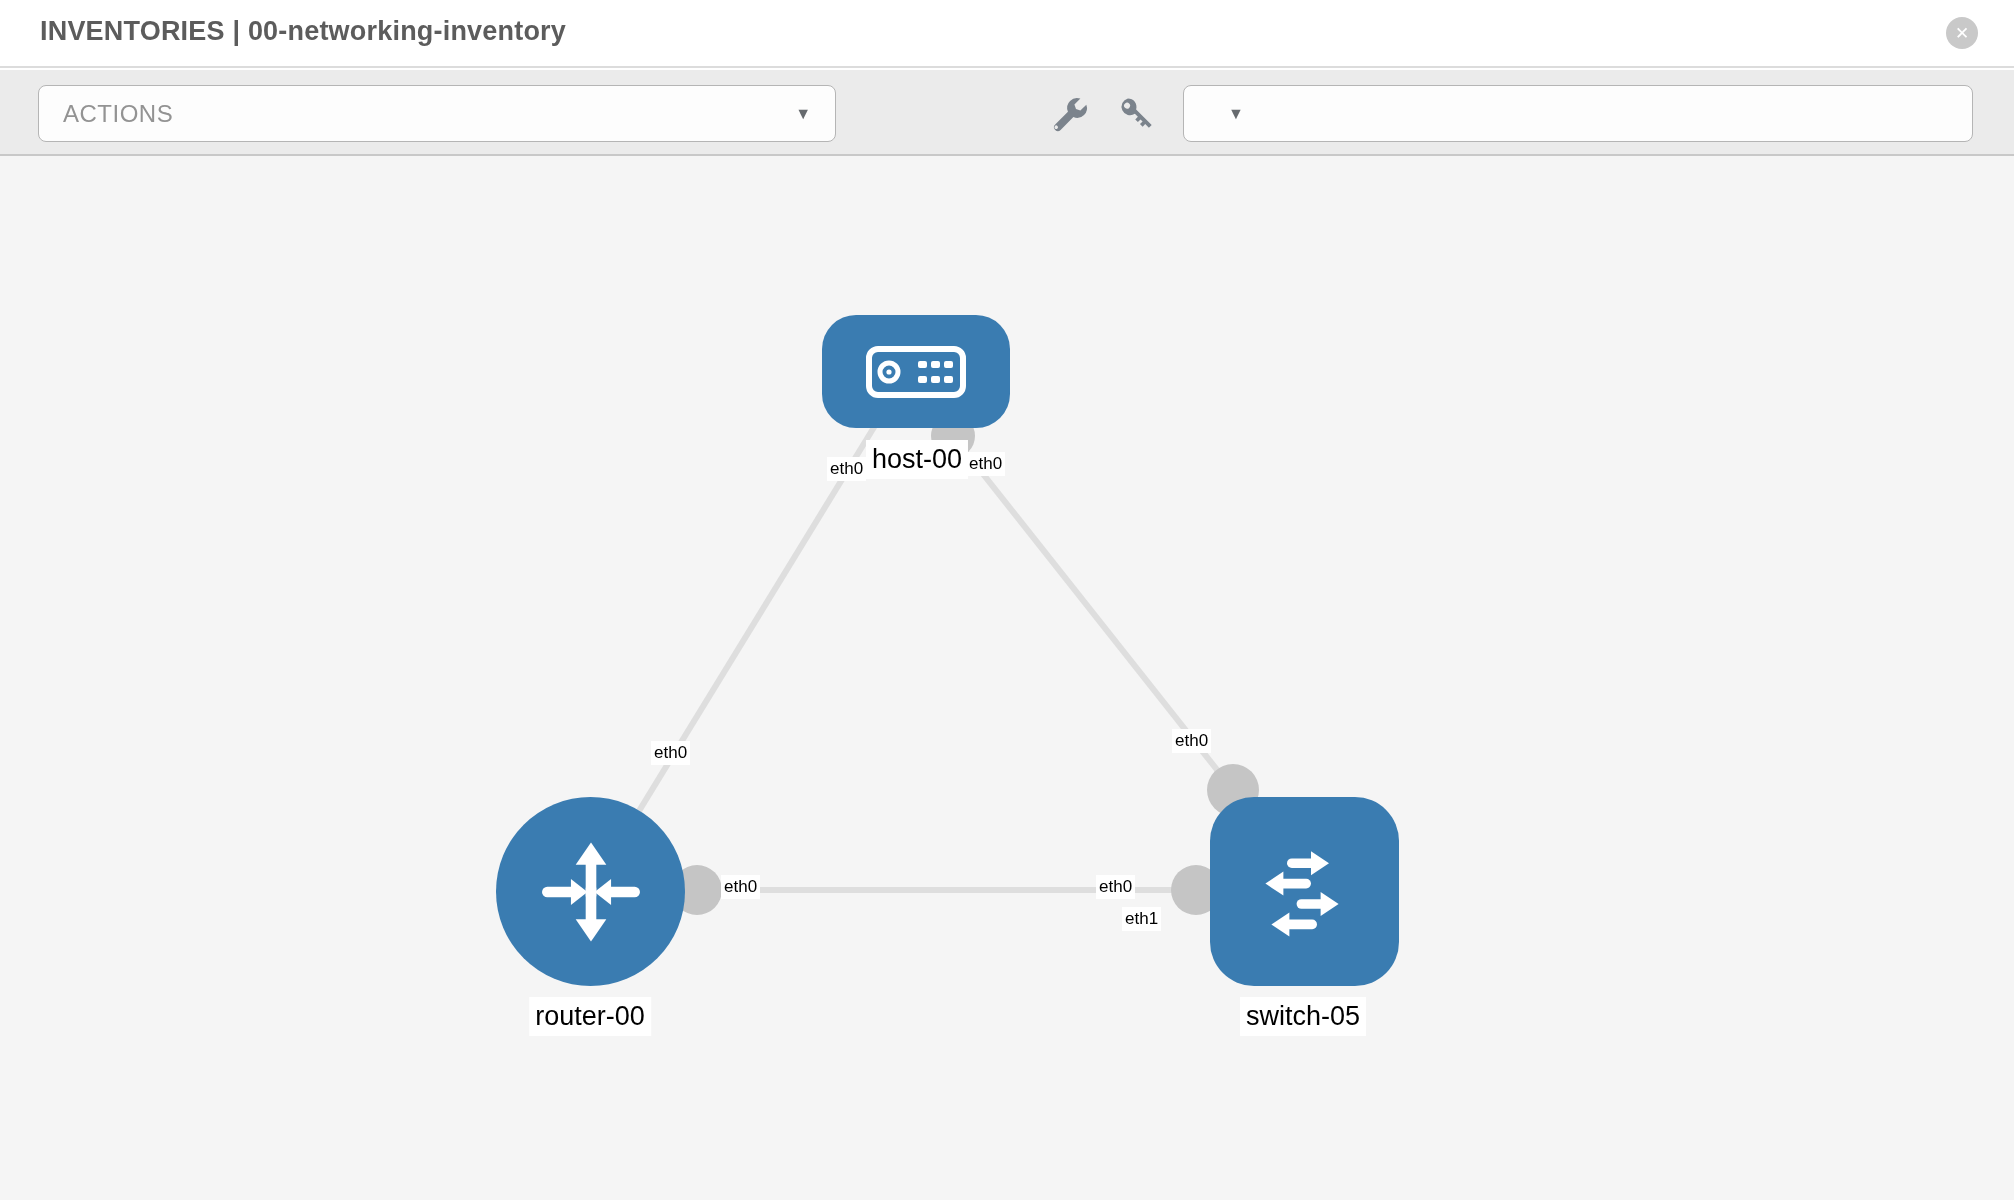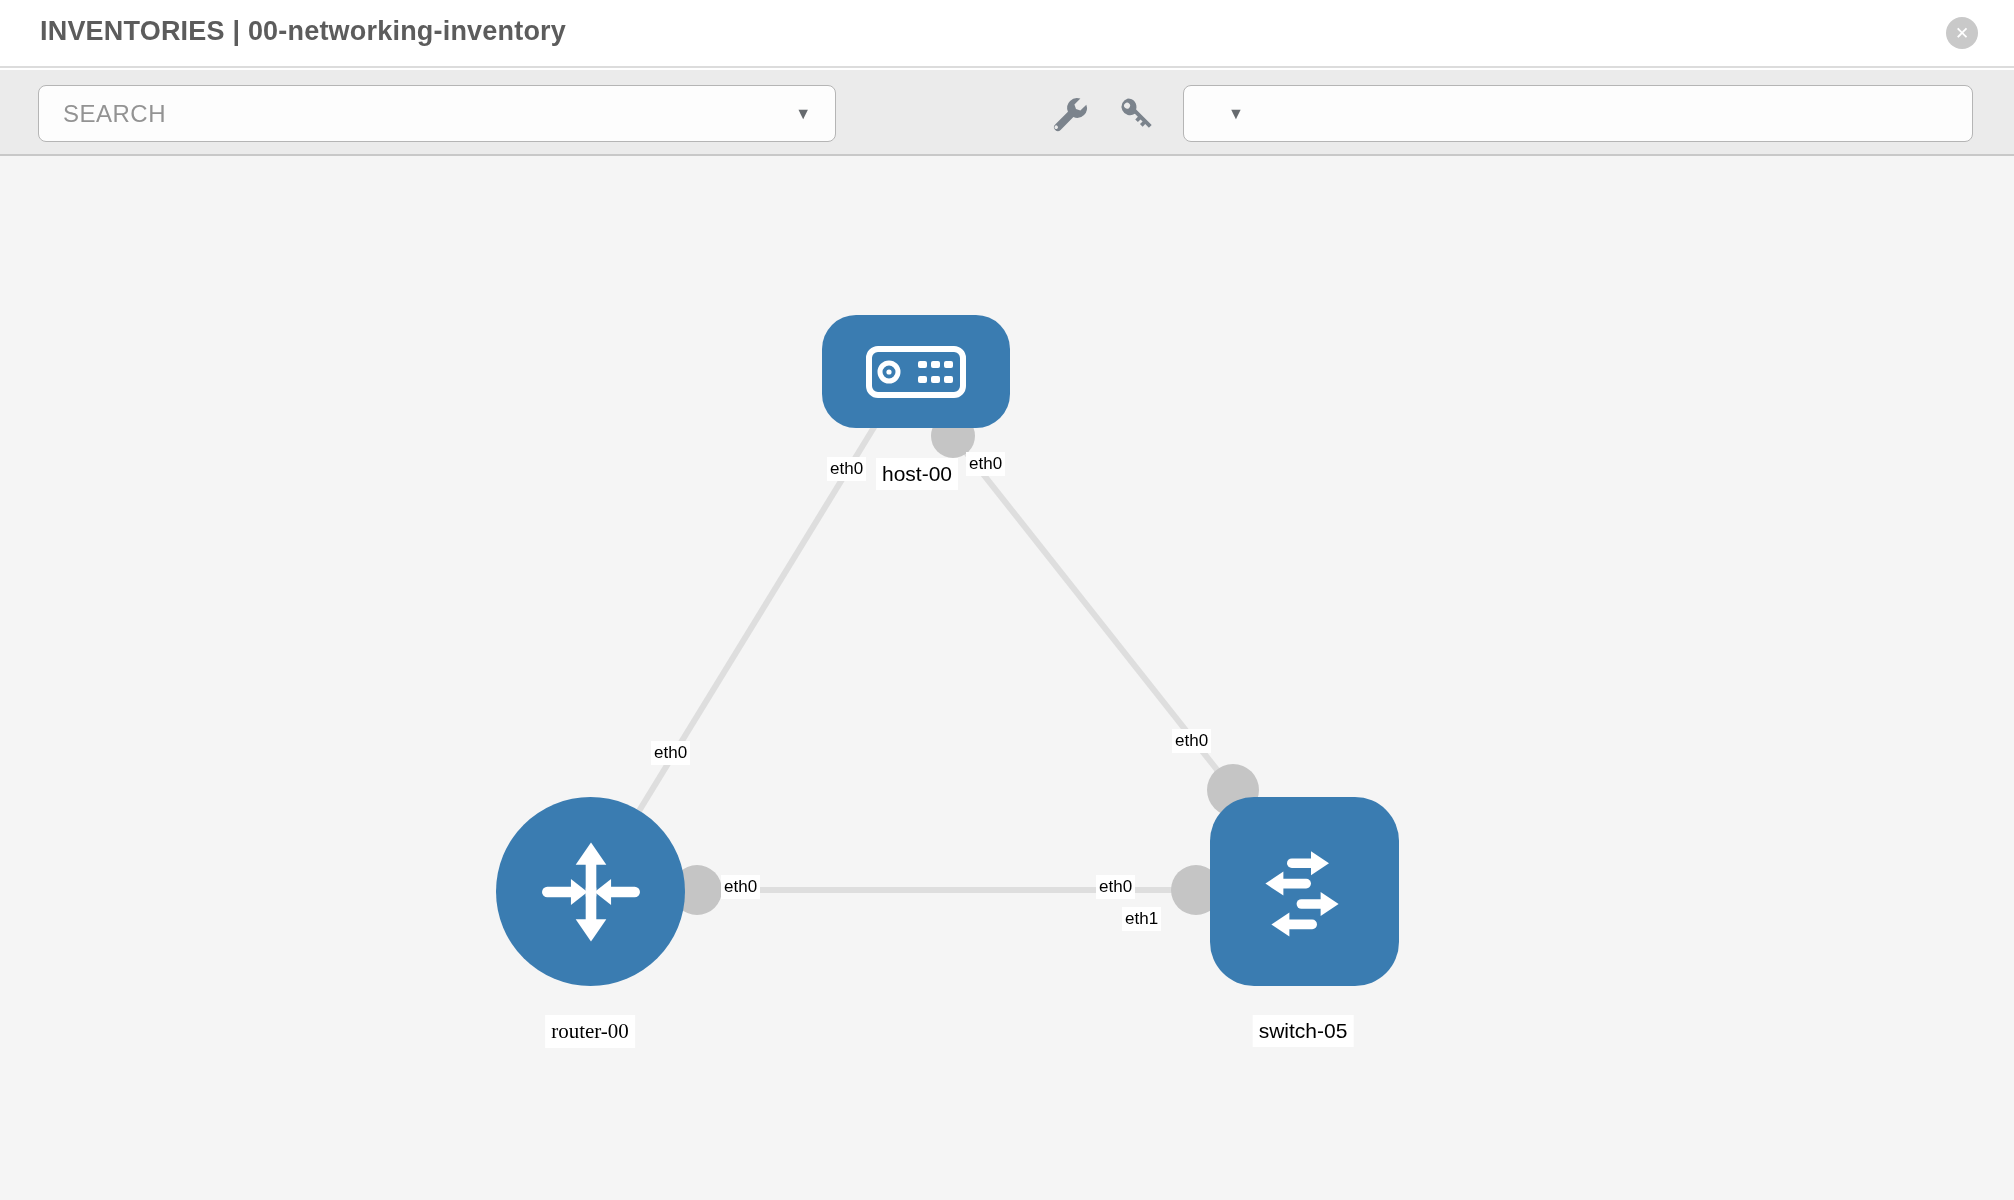--- a/index.html
+++ b/index.html
@@ -35,24 +35,24 @@
     background:#f5f5f5; }
   .links-layer { position:absolute; left:0; top:0; }
 
   .node { position:absolute; background:#3a7cb1; display:flex; align-items:center;
     justify-content:center; cursor:pointer; }
   .node-host   { left:822px; top:159px; width:188px; height:113px; border-radius:34px; }
   .node-router { left:496px; top:641px; width:189px; height:189px; border-radius:50%; }
   .node-switch { left:1210px; top:641px; width:189px; height:189px; border-radius:44px; }
 
   .graph-label { position:absolute; background:#ffffff; color:#000000; white-space:nowrap; }
-  .node-label { font-size:21px; padding:4px 6px;margin-top:18px; }
+  .node-label { font-size:27px; padding:4px 6px; }
   .iface-label { font-size:17px; padding:2px 3px; }
   .lbl-host   { left:917px;  top:284px; transform:translateX(-50%); }
-  .lbl-router { left:590px;  top:841px; transform:translateX(-50%);font-family:Liberation Serif, serif; }
+  .lbl-router { left:590px;  top:841px; transform:translateX(-50%); }
   .lbl-switch { left:1303px; top:841px; transform:translateX(-50%); }
   .if-host-left   { left:827px;  top:301px; }
   .if-host-right  { left:966px;  top:296px; }
   .if-router-top  { left:651px;  top:585px; }
   .if-switch-top  { left:1172px; top:573px; }
   .if-router-right{ left:721px;  top:719px; }
   .if-switch-a    { left:1096px; top:719px; }
   .if-switch-b    { left:1122px; top:719px;margin-top:32px; }
 </style>
 </head>
@@ -60,21 +60,21 @@
 
 <div class="app">
 
   <div class="header">
     <div class="page-title">INVENTORIES | 00-networking-inventory</div>
     <div class="close-btn">✕</div>
   </div>
 
   <div class="toolbar">
     <div class="select-box actions-select">
-      <span class="sel-label">SEARCH</span>
+      <span class="sel-label">ACTIONS</span>
       <span class="caret">▼</span>
     </div>
 
     <svg class="tool-icon wrench-icon" viewBox="0 0 24 24">
       <path d="M21.9 6.1a5.6 5.6 0 0 1-1.3 5.9 5.6 5.6 0 0 1-6.1 1.2L7.2 20.5a2.2 2.2 0 0 1-3.1 0 2.2 2.2 0 0 1 0-3.1l7.3-7.3a5.6 5.6 0 0 1 1.2-6.1A5.6 5.6 0 0 1 18.5 2.6l-3.4 3.4.9 2.5 2.5.9 3.4-3.3zM5.3 19.8a1 1 0 1 0-1.4-1.4 1 1 0 0 0 1.4 1.4z" fill="#7b838c"></path>
     </svg>
 
     <svg class="tool-icon key-icon" viewBox="0 0 24 24">
       <path d="M6.8 2.5a4.9 4.9 0 0 1 4.7 6.3l8.9 8.9-1.6 1.6-2.1-2.1-1.5 1.5-1.5-1.5 1.5-1.5-1.2-1.2-1.5 1.5-1.5-1.5 1.5-1.5-1.7-1.7A4.9 4.9 0 1 1 6.8 2.5zm-1.6 2.9a1.7 1.7 0 1 0 2.4 2.4 1.7 1.7 0 0 0-2.4-2.4z" fill="#7b838c"></path>
     </svg>

